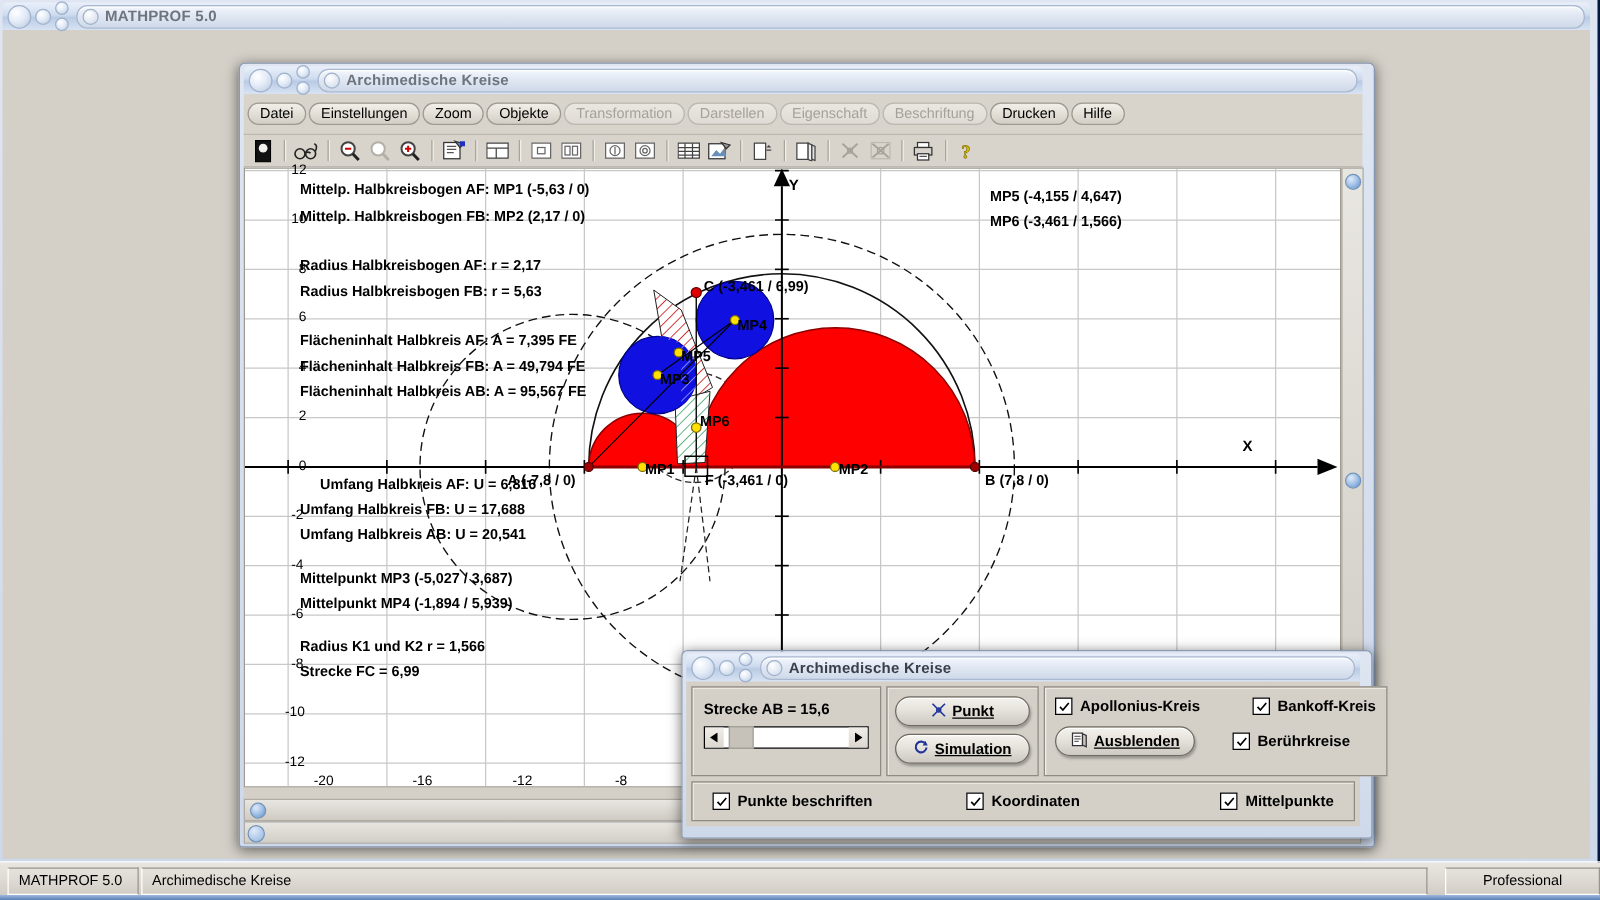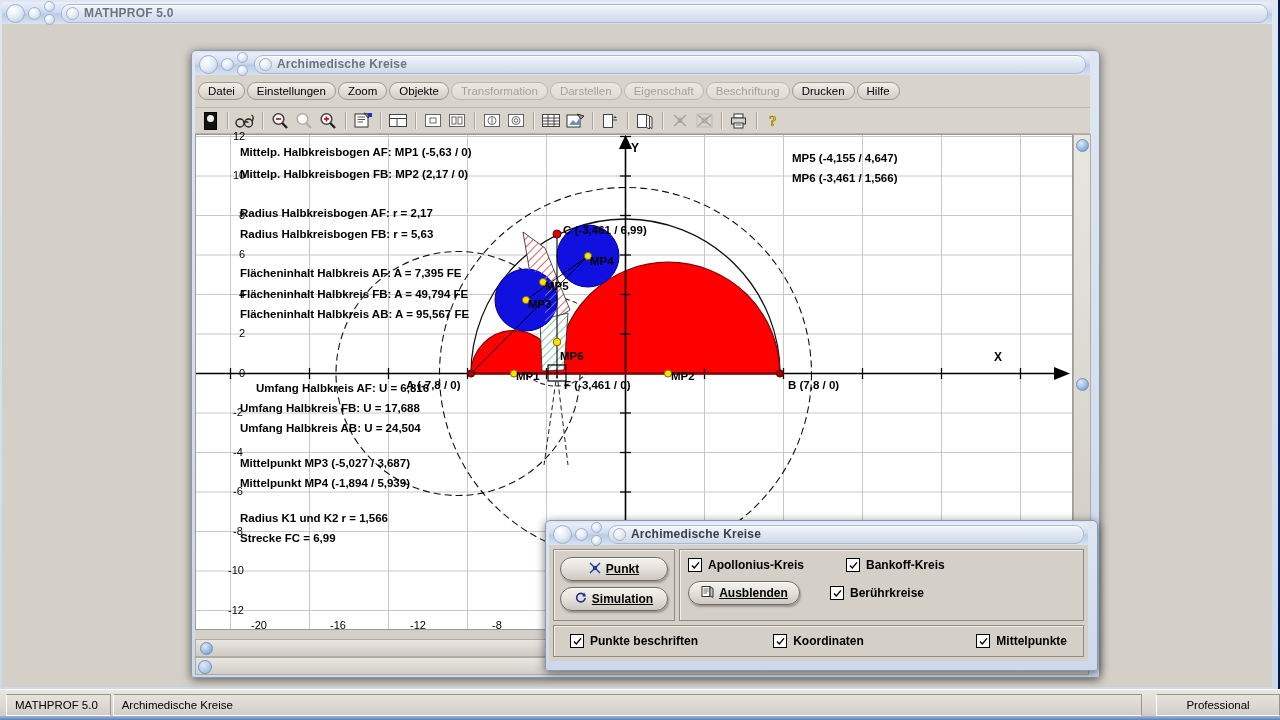--- a/index.html
+++ b/index.html
@@ -475,40 +475,40 @@
       </svg>
 
       <div class="glabel" style="left:210px;top:244px;">A (-7,8 / 0)</div>
       <div class="glabel" style="left:368px;top:244px;">F (-3,461 / 0)</div>
       <div class="glabel" style="left:592px;top:244px;">B (7,8 / 0)</div>
       <div class="glabel" style="left:367px;top:89px;">C (-3,461 / 6,99)</div>
       <div class="glabel" style="left:320px;top:235px;">MP1</div>
       <div class="glabel" style="left:475px;top:235px;">MP2</div>
       <div class="glabel" style="left:394px;top:120px;">MP4</div>
       <div class="glabel" style="left:349px;top:145px;">MP5</div>
-      <div class="glabel" style="left:364px;top:215px;">MP6</div>
+      <div class="glabel" style="left:364px;top:197px;">MP6</div>
       <div class="glabel" style="left:332px;top:163px;">MP3</div>
 
       <div class="glabel" style="left:435px;top:6px;font-size:12px;">Y</div>
       <div class="glabel" style="left:798px;top:215px;font-size:12px;">X</div>
 
       <div class="glabel" style="left:596px;top:17px;">MP5 (-4,155 / 4,647)</div>
       <div class="glabel" style="left:596px;top:37px;">MP6 (-3,461 / 1,566)</div>
 
       <div>
         <div class="info" style="left:44px;top:11px;">Mittelp. Halbkreisbogen AF: MP1 (-5,63 / 0)</div>
         <div class="info" style="left:44px;top:33px;">Mittelp. Halbkreisbogen FB: MP2 (2,17 / 0)</div>
         <div class="info" style="left:44px;top:72px;">Radius Halbkreisbogen AF: r = 2,17</div>
         <div class="info" style="left:44px;top:93px;">Radius Halbkreisbogen FB: r = 5,63</div>
         <div class="info" style="left:44px;top:132px;">Flächeninhalt Halbkreis AF: A = 7,395 FE</div>
         <div class="info" style="left:44px;top:153px;">Flächeninhalt Halbkreis FB: A = 49,794 FE</div>
         <div class="info" style="left:44px;top:173px;">Flächeninhalt Halbkreis AB: A =  95,567 FE</div>
         <div class="info" style="left:60px;top:247px;">Umfang Halbkreis AF: U = 6,816</div>
         <div class="info" style="left:44px;top:267px;">Umfang Halbkreis FB: U = 17,688</div>
-        <div class="info" style="left:44px;top:287px;">Umfang Halbkreis AB: U = 24,504</div>
+        <div class="info" style="left:44px;top:287px;">Umfang Halbkreis AB: U = 20,541</div>
         <div class="info" style="left:44px;top:322px;">Mittelpunkt MP3 (-5,027 / 3,687)</div>
         <div class="info" style="left:44px;top:342px;">Mittelpunkt MP4 (-1,894 / 5,939)</div>
         <div class="info" style="left:44px;top:377px;">Radius K1 und K2  r = 1,566</div>
         <div class="info" style="left:44px;top:397px;">Strecke FC = 6,99</div>
       </div>
     </div>
 
     <div>
       <div class="axlabel" style="left:38px;top:-4px;">12</div>
       <div class="axlabel" style="left:38px;top:35px;">10</div>
@@ -562,20 +562,36 @@
     <div class="tb-title-wrap">
       <div class="tb-title-icon"></div>
       <span class="tb-title" style="color:#3a3f49;">Archimedische Kreise</span>
     </div>
   </div>
 
   <div class="dlg-body" style="width:539px;height:116px;box-sizing:border-box;">
 
     <div style="display:flex;gap:4px;height:72px;">
 
+      <div class="group" style="width:152px;padding:10px 9px;box-sizing:border-box;">
+        <div class="cblabel" style="margin-bottom:7px;">Strecke  AB = 15,6</div>
+        <div class="slidertrack" style="width:132px;box-sizing:border-box;">
+          <div class="sarrow">
+            <svg width="7" height="8" viewBox="0 0 7 8">
+                <polygon points="6,0 6,8 0,4" fill="#000"></polygon>
+              </svg>
+          </div>
+          <div class="sthumb2" style="margin-left:-72px;"></div>
+          <div class="sarrow">
+            <svg width="7" height="8" viewBox="0 0 7 8">
+                <polygon points="1,0 1,8 7,4" fill="#000"></polygon>
+              </svg>
+          </div>
+        </div>
+      </div>
 
       <div class="group" style="width:122px;padding:7px 8px;box-sizing:border-box;display:flex;flex-direction:column;gap:6px;align-items:center;">
         <div class="btn3d" style="width:106px;height:22px;">
           <span>
             <svg width="12" height="12" viewBox="0 0 12 12">
                 <path d="M1 1 L11 11 M11 1 L1 11" stroke="#23379b" stroke-width="1.4" fill="none"></path>
                 <circle cx="6" cy="6" r="1.6" fill="none" stroke="#23379b" stroke-width="1.2"></circle>
               </svg>
           </span>
           <span style="text-decoration:underline;">Punkt</span>

